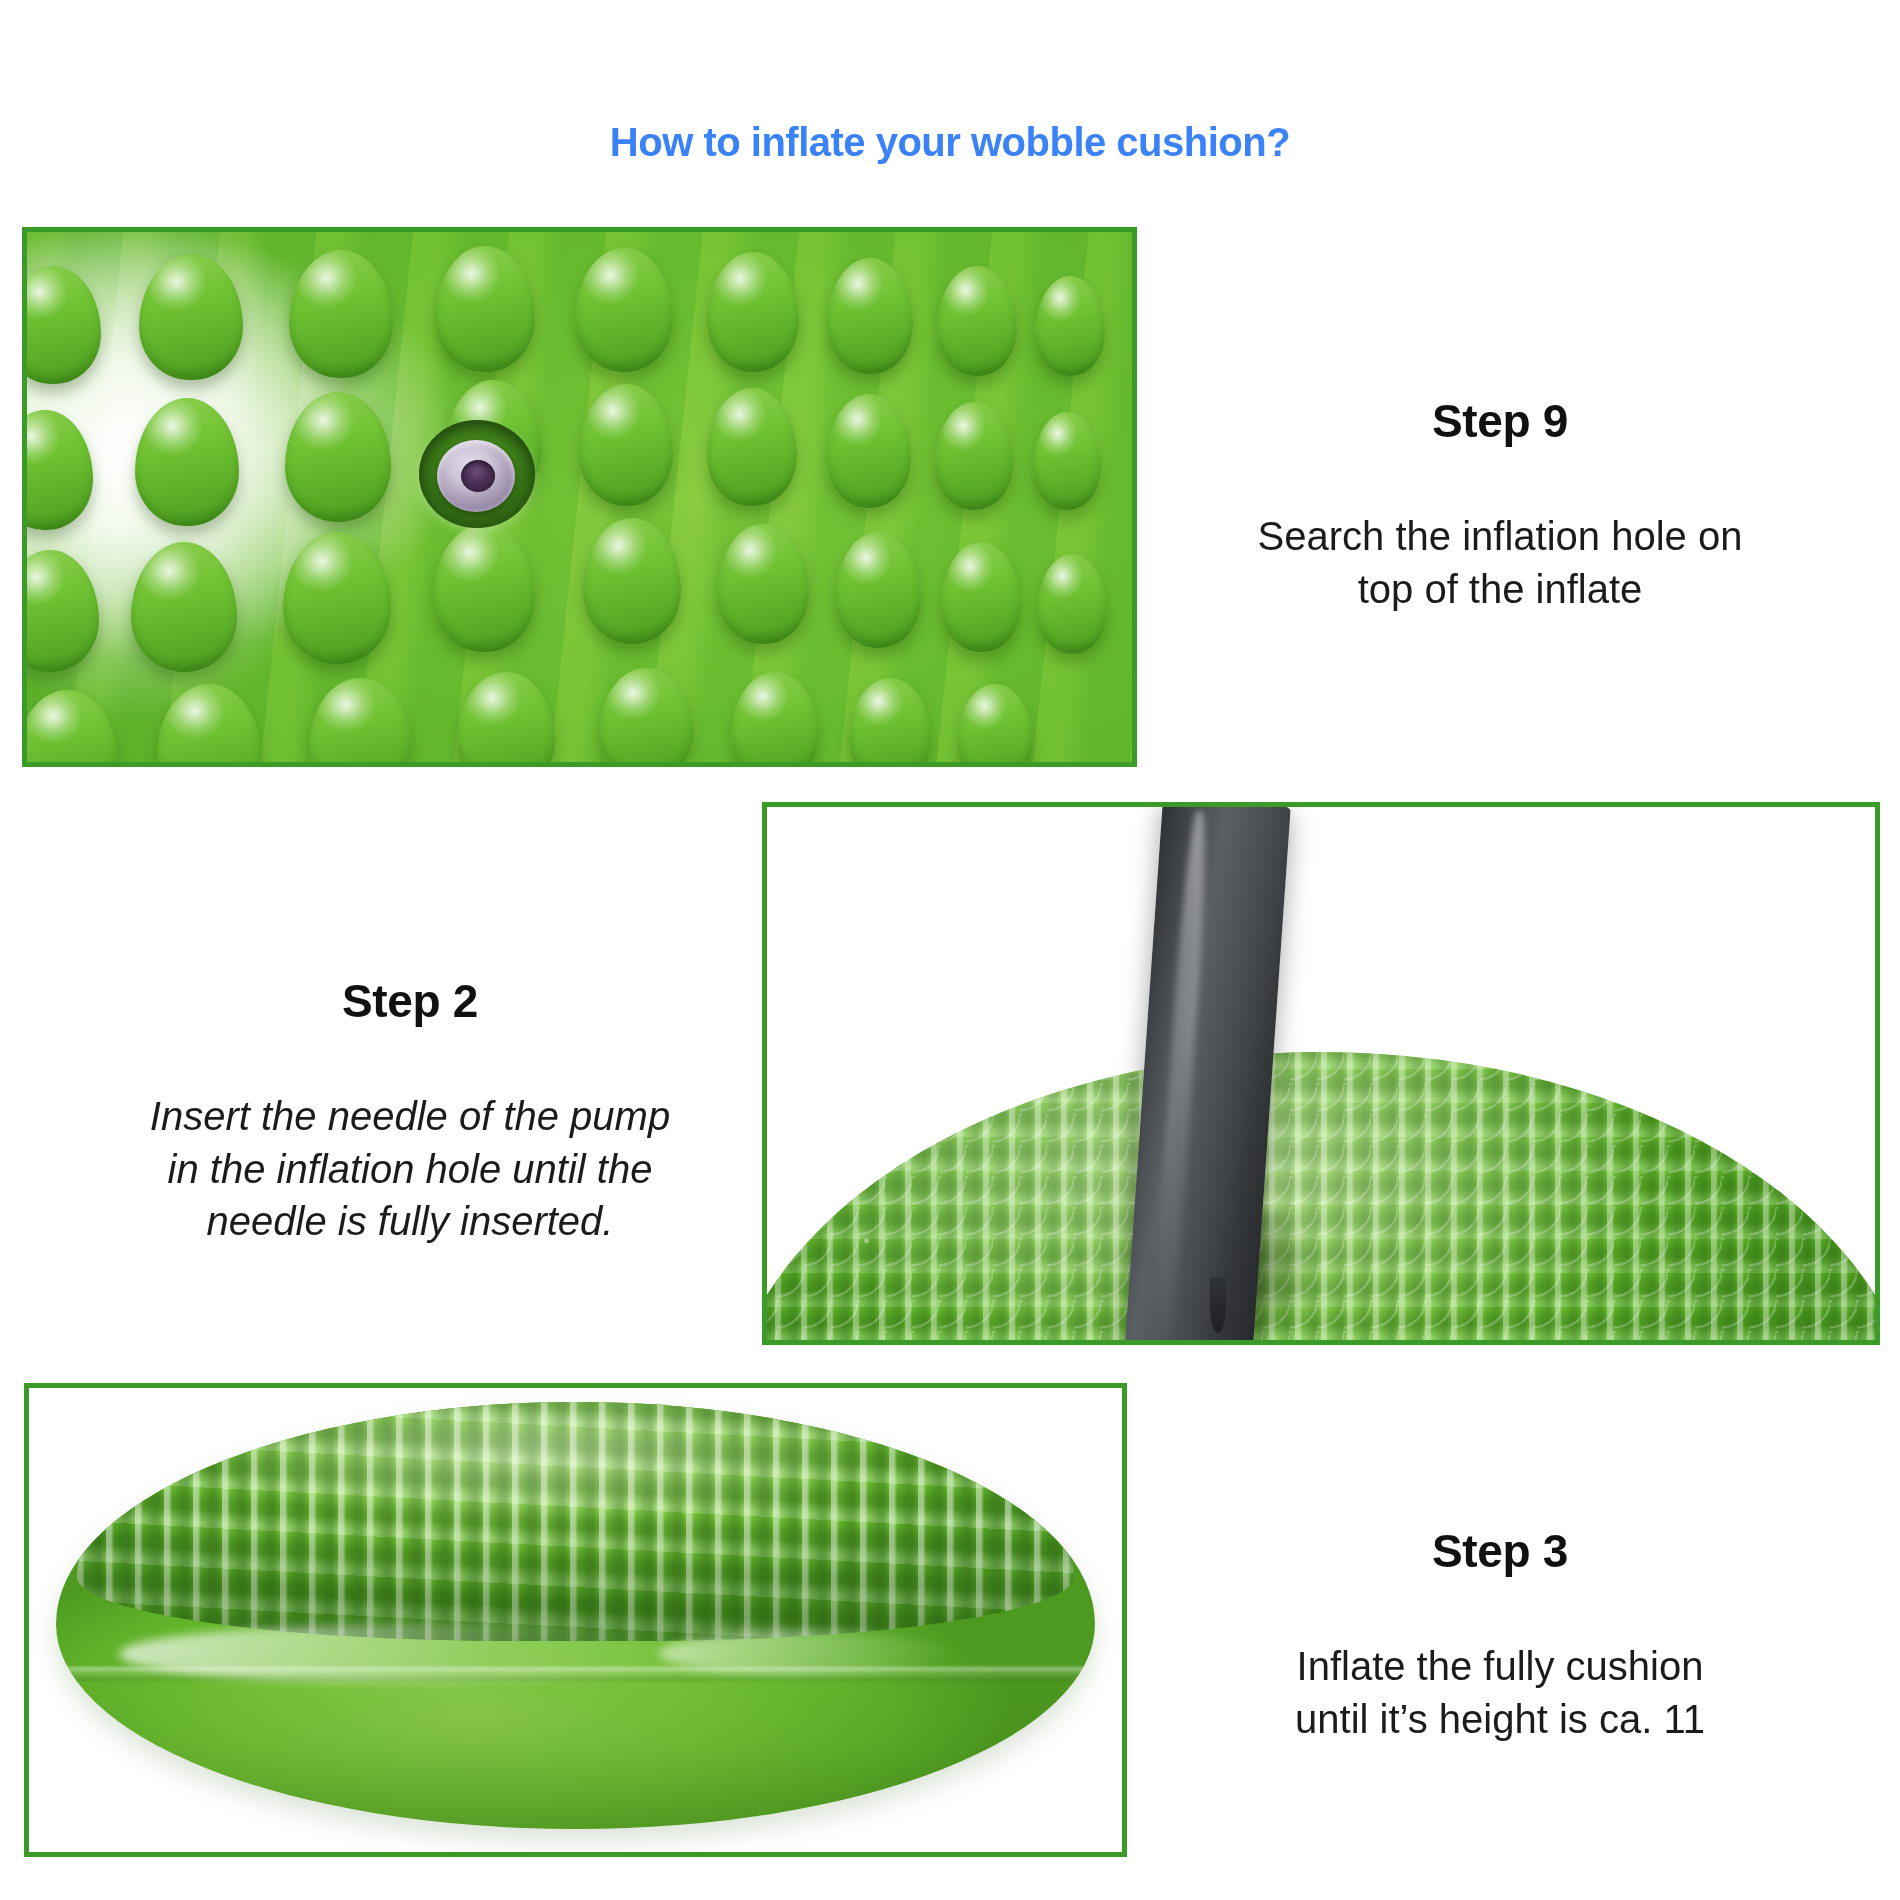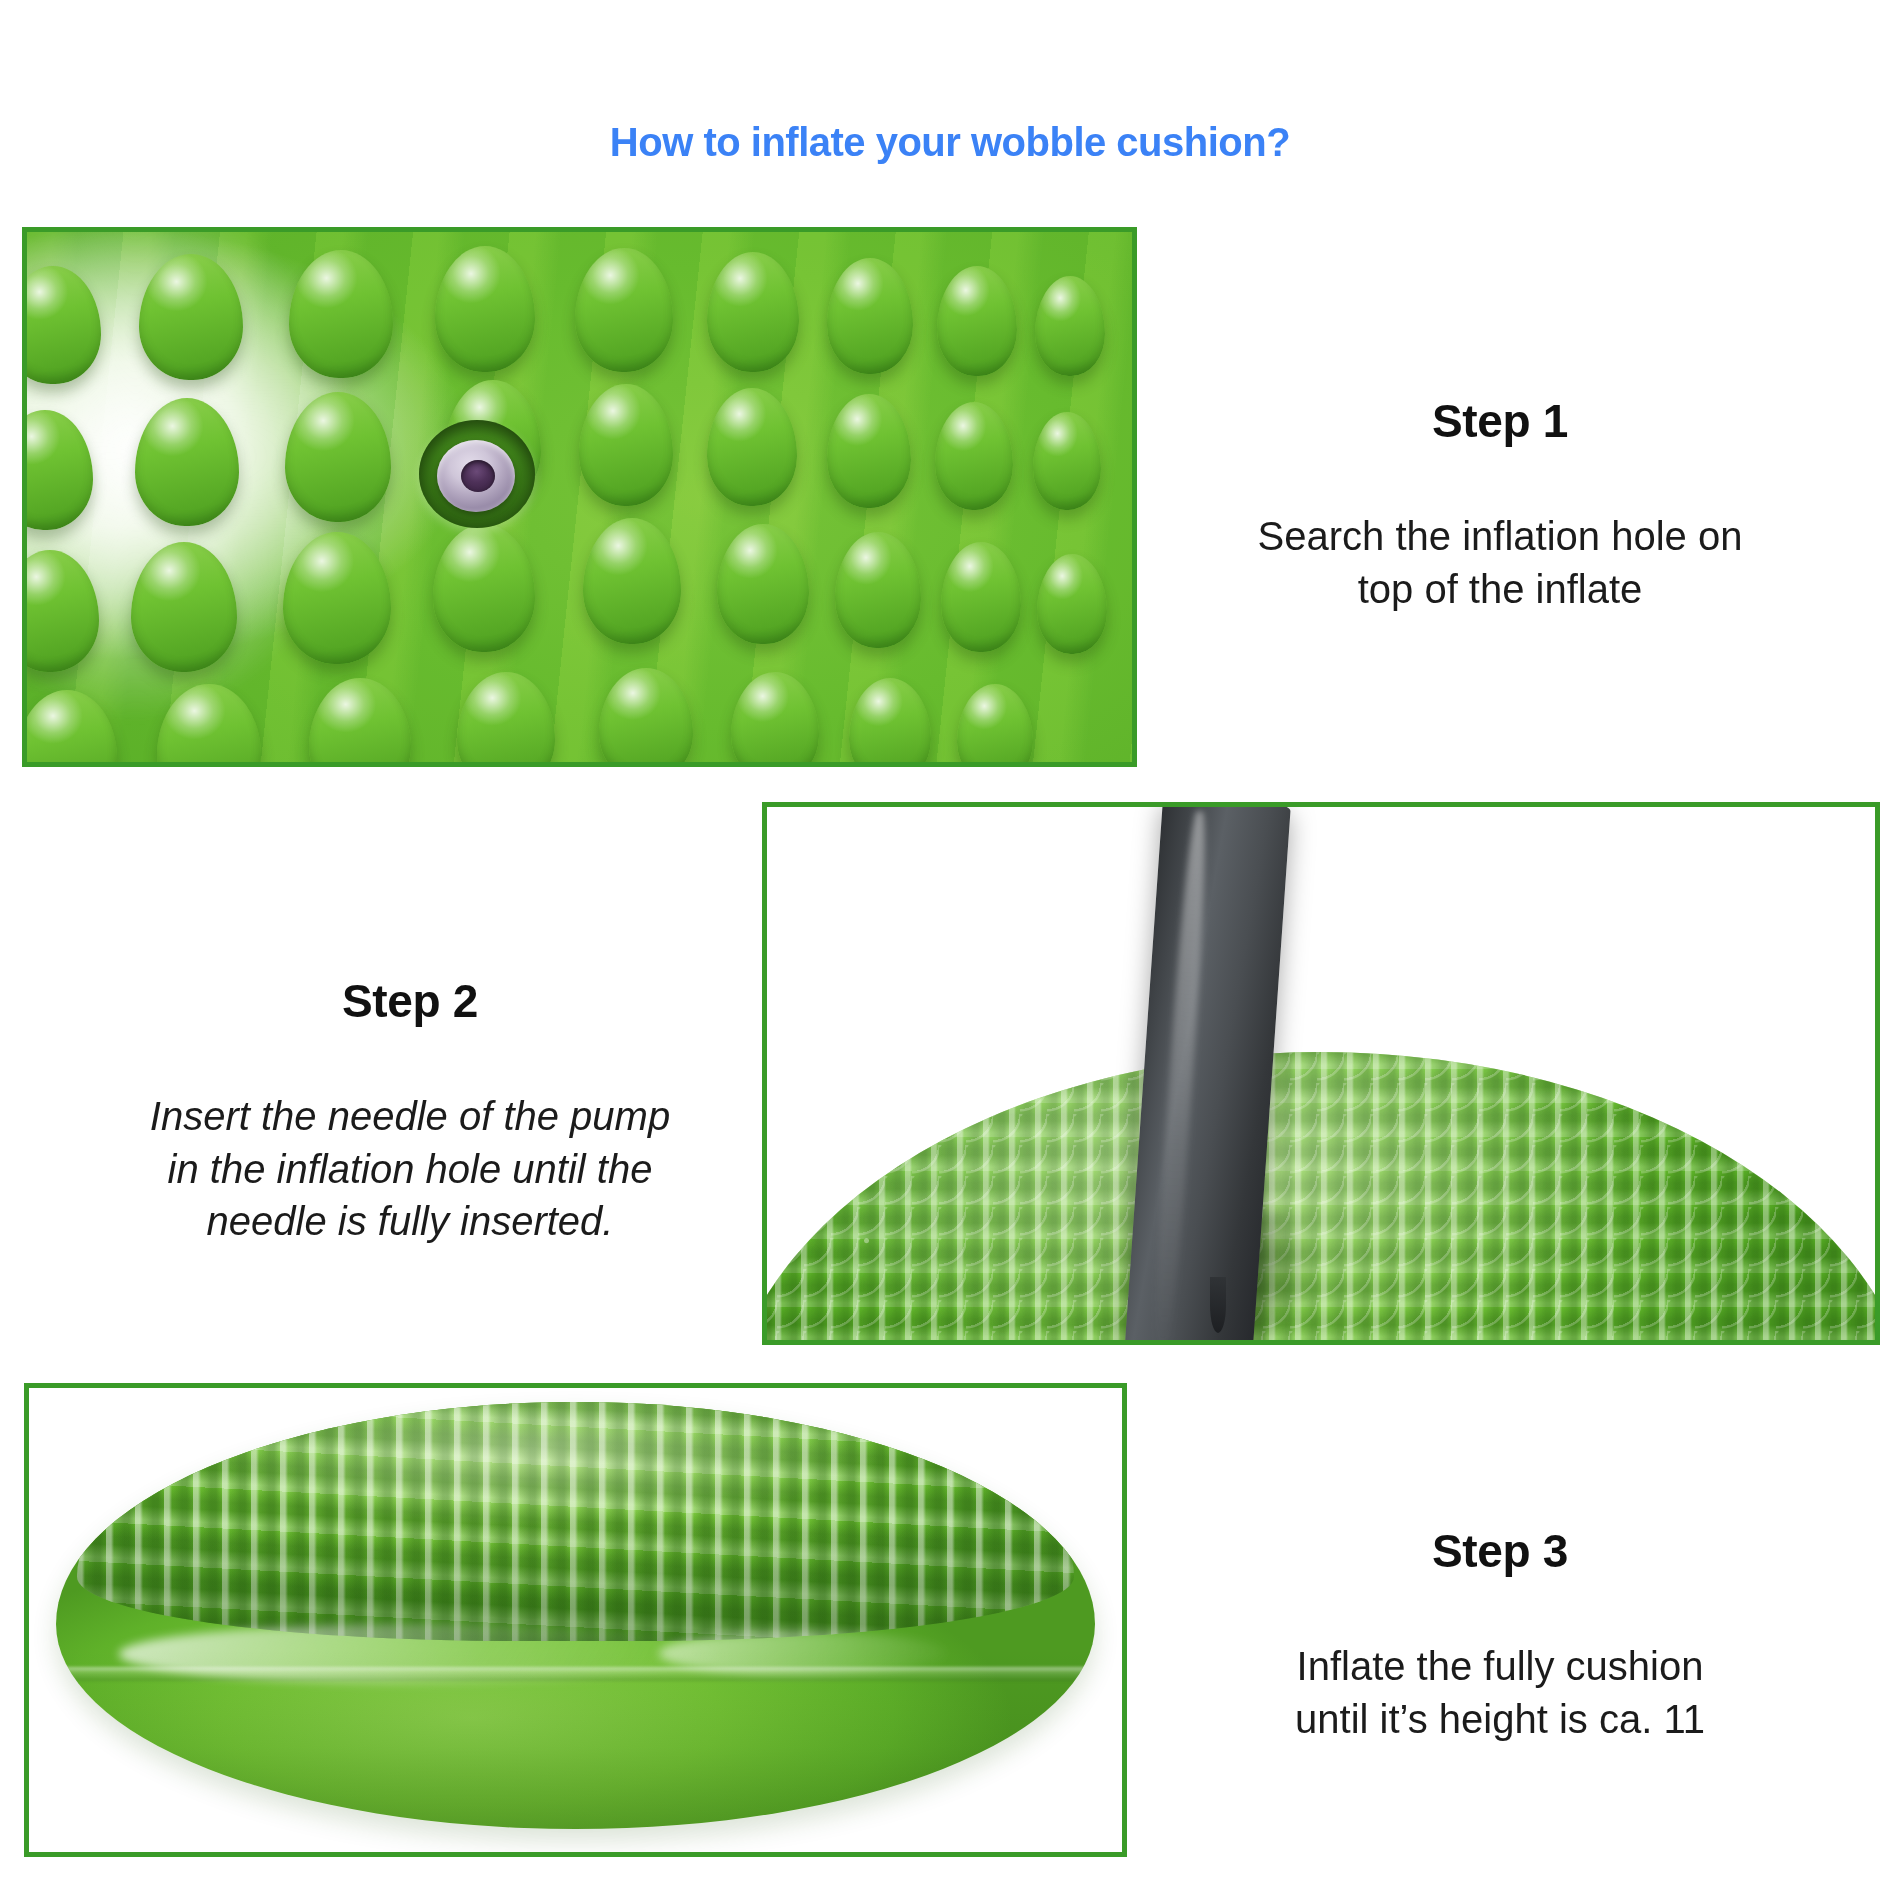--- a/index.html
+++ b/index.html
@@ -327,21 +327,21 @@
       <div class="p1-hole-wrap">
         <div class="p1-hole-dish"></div>
         <div class="p1-hole-ring">
           <div class="p1-hole-core"></div>
         </div>
       </div>
     </div>
   </div>
 
   <div class="step-block" id="step1-block">
-    <div class="step-heading">Step 1</div>
+    <div class="step-heading">Step 9</div>
     <div class="step-body">
       <span class="ln">Search the inflation hole on</span>
       <span class="ln">top of the inflate</span>
     </div>
   </div>
 
   <div class="step-block" id="step2-block">
     <div class="step-heading">Step 2</div>
     <div class="step-body">
       <span class="ln">Insert the needle of the pump</span>

